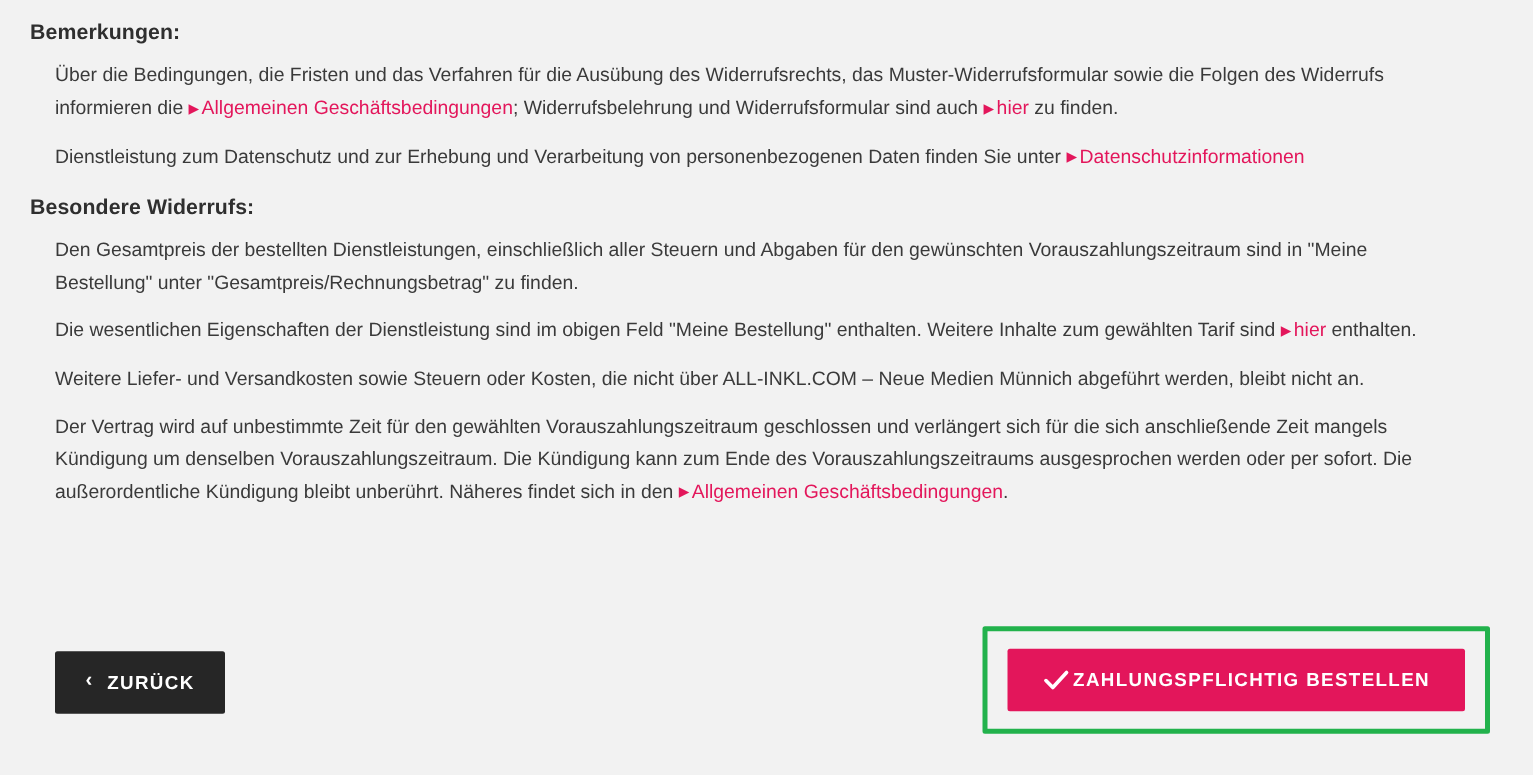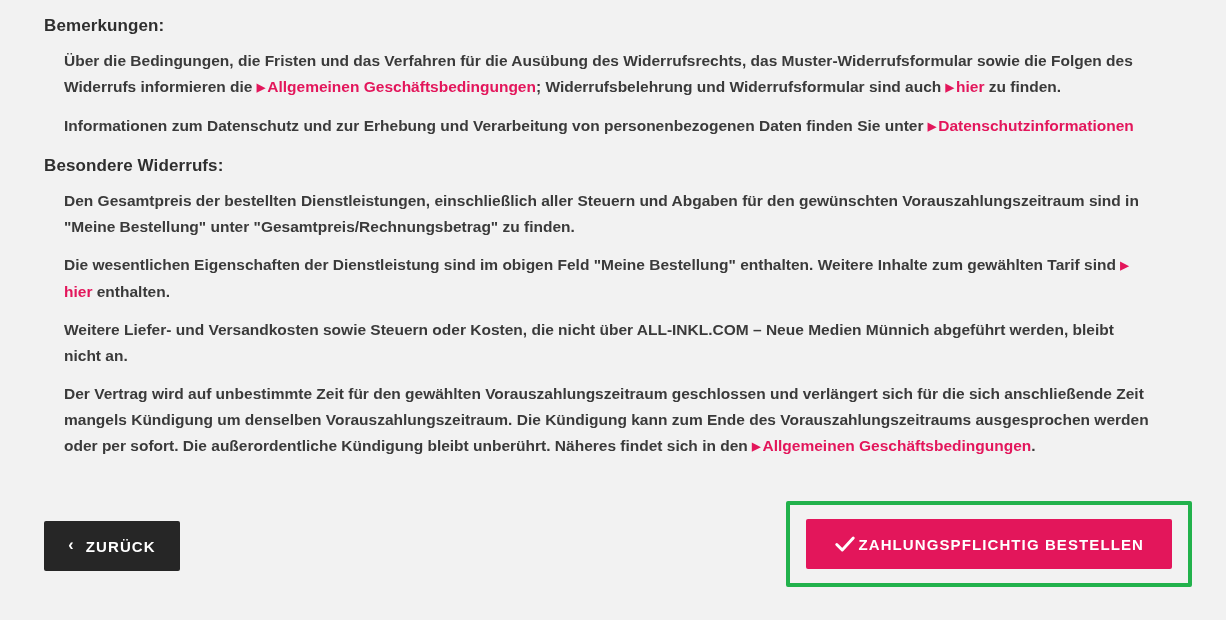--- a/index.html
+++ b/index.html
@@ -12,34 +12,33 @@
     background: #f2f2f2;
     font-family: "Liberation Sans", sans-serif;
     color: #333333;
     overflow: hidden;
   }
   .page {
     position: relative;
     width: 1226px;
     height: 592px;
     box-sizing: border-box;
-    padding: 0 44px;
+    padding: 0 24px;
   }
   .section-title {
     font-size: 17px;
     font-weight: bold;
     color: #2f2f2f;
     margin: 0;
     padding-top: 16px;
     letter-spacing: 0.1px;
   }
   .para-block {
     padding-left: 20px;
     padding-right: 30px;
-    font-weight: bold;
   }
   p.para {
     font-size: 15.5px;
     line-height: 26px;
     color: #3a3a3a;
     margin: 0;
     padding-top: 12px;
   }
   a.link {
     color: #e3165b;
@@ -126,21 +125,21 @@
 <body>
 
 <div class="page">
 
   <h2 class="section-title">Bemerkungen:</h2>
   <div class="para-block">
     <p class="para">
       <span>Über die Bedingungen, die Fristen und das Verfahren für die Ausübung des Widerrufsrechts, das Muster-Widerrufsformular sowie die Folgen des Widerrufs informieren die </span><span class="arrow">▶</span><a class="link" href="#">Allgemeinen Geschäftsbedingungen</a><span>; Widerrufsbelehrung und Widerrufsformular sind auch </span><span class="arrow">▶</span><a class="link" href="#">hier</a><span> zu finden.</span>
     </p>
     <p class="para">
-      <span>Informationen zum Datenschutz und zur Erhebung und Verarbeitung von personenbezogenen Daten finden Sie unter </span><span class="arrow">▶</span><a class="link" href="#">Datenschutzinformationen</a>
+      <span>Dienstleistung zum Datenschutz und zur Erhebung und Verarbeitung von personenbezogenen Daten finden Sie unter </span><span class="arrow">▶</span><a class="link" href="#">Datenschutzinformationen</a>
     </p>
   </div>
 
   <h2 class="section-title">Besondere Widerrufs:</h2>
   <div class="para-block">
     <p class="para">
       <span>Den Gesamtpreis der bestellten Dienstleistungen, einschließlich aller Steuern und Abgaben für den gewünschten Vorauszahlungszeitraum sind in "Meine Bestellung" unter "Gesamtpreis/Rechnungsbetrag" zu finden.</span>
     </p>
     <p class="para">
       <span>Die wesentlichen Eigenschaften der Dienstleistung sind im obigen Feld "Meine Bestellung" enthalten. Weitere Inhalte zum gewählten Tarif sind </span><span class="arrow">▶</span><a class="link" href="#">hier</a><span> enthalten.</span>

